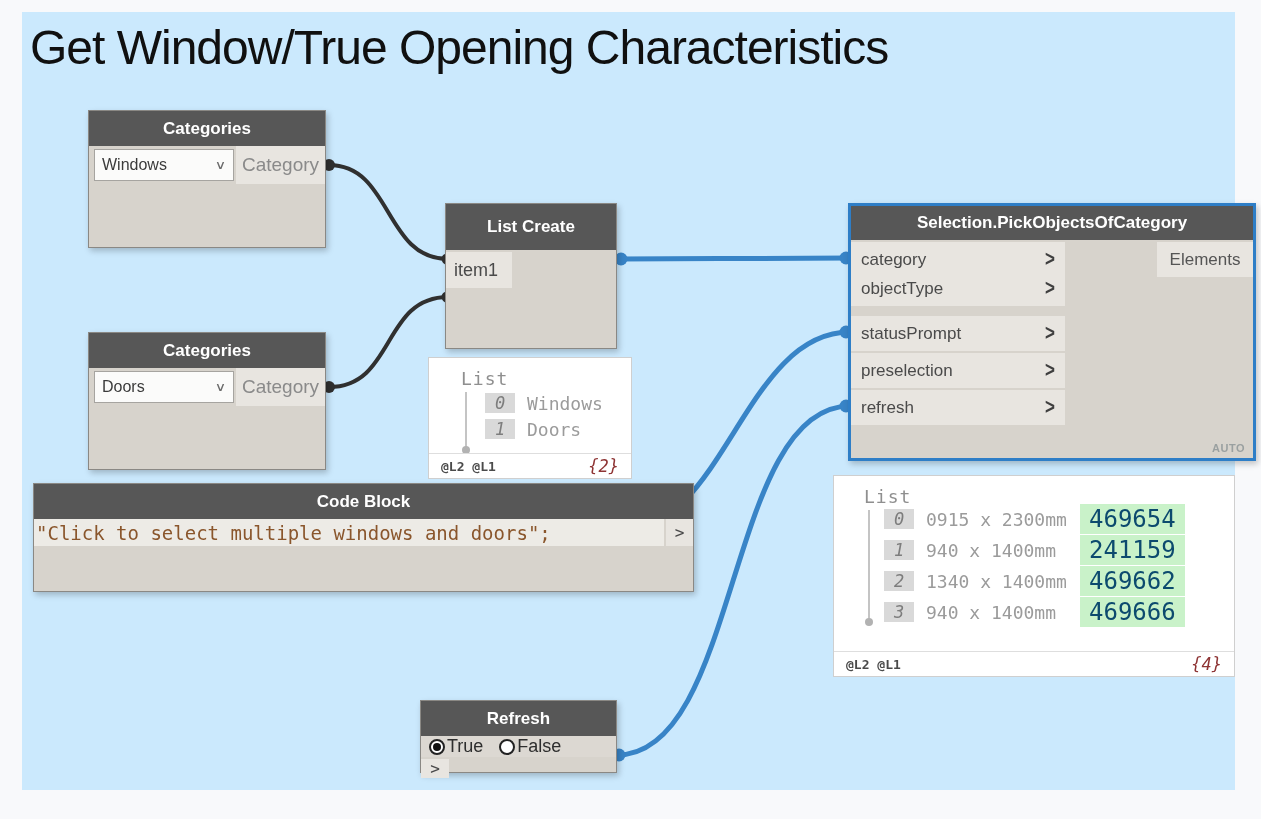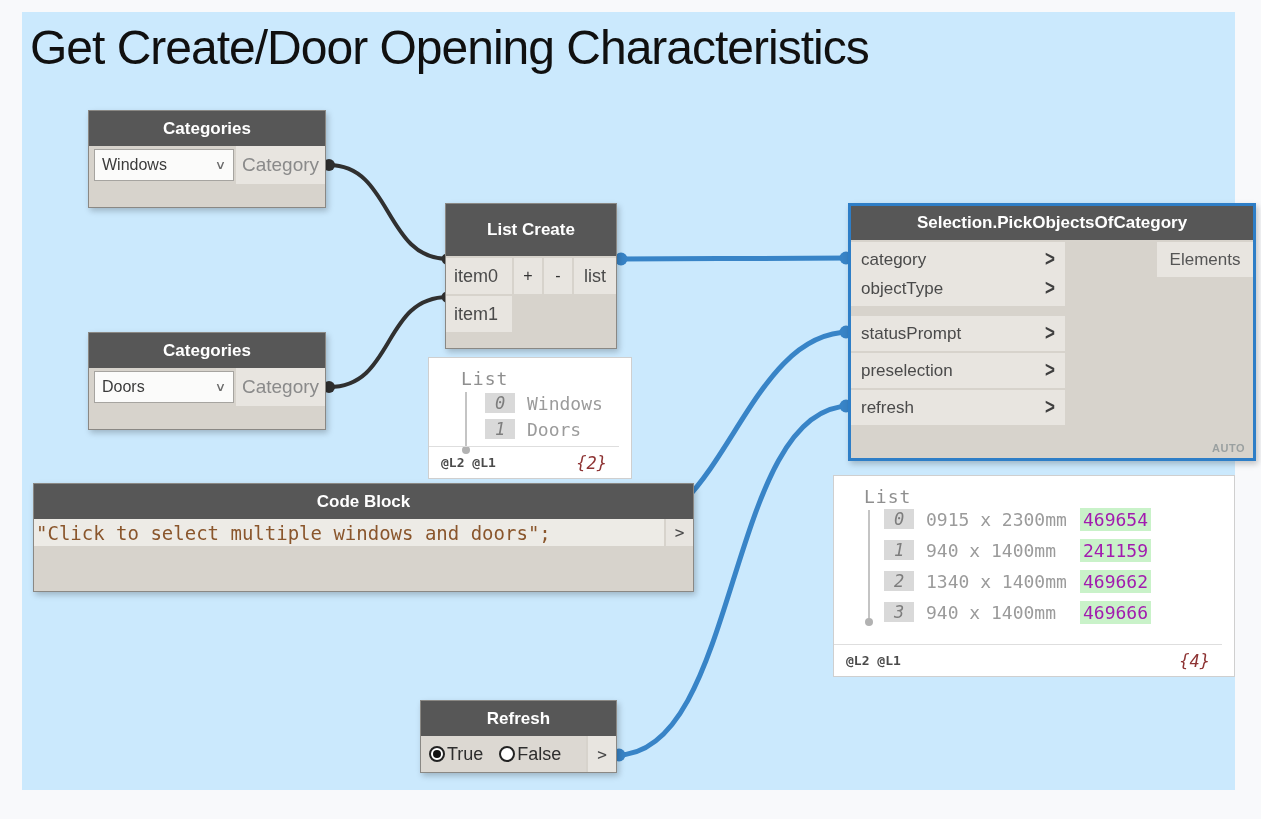--- a/index.html
+++ b/index.html
@@ -14,21 +14,21 @@
 
   svg.wires { position:absolute; left:0; top:0; z-index:1; }
 
   .node { position:absolute; background:#d7d3cc; border:1px solid #8a8884;
           box-shadow:2px 3px 6px rgba(0,0,0,0.22); z-index:2; }
   .node-header { height:35px; background:#575757; color:#ffffff; font-weight:bold;
                  font-size:17px; display:flex; align-items:center; justify-content:center; }
   .port { background:#e8e5e0; color:#4a4a4a; font-size:18px; display:flex; align-items:center; }
 
   
-  .cat-node { width:238px; height:98px; }
+  .cat-node { width:238px; height:138px; }
   .cat-row { display:flex; height:38px; align-items:stretch; }
   .cat-dropdown { width:140px; margin:3px 2px 3px 5px; background:#fbfbfa;
                   border:1px solid #a6a4a0; display:flex; align-items:center;
                   justify-content:space-between; padding:0 8px 0 7px; font-size:16px; color:#3b3b3b; }
   .dd-chev { font-size:12px; color:#6a6a6a; transform:scaleX(1.3); }
   .cat-out { flex:1; justify-content:center; color:#8a8a8a; font-size:19px; }
 
   
   #node-list-create { left:445px; top:203px; width:172px; height:146px; }
   .lc-rows { padding:2px 0 0 0; }
@@ -54,21 +54,21 @@
   #node-code-block { left:33px; top:483px; width:661px; height:109px; }
   .cb-row { display:flex; gap:2px; height:27px; }
   .cb-code { flex:1; background:#edebe6; font-family:"DejaVu Sans Mono", monospace;
              font-size:19px; color:#8a562c; display:flex; align-items:center;
              padding-left:2px; white-space:pre; overflow:hidden; }
   .cb-out { width:27px; justify-content:center; font-family:"DejaVu Sans Mono", monospace;
             font-size:16px; color:#4a4a4a; }
 
   
   #node-refresh { left:420px; top:700px; width:197px; height:73px; }
-  .rf-row { display:flex; gap:2px; height:36px; margin-top:0; }
+  .rf-row { display:flex; gap:2px; height:36px; margin-top:0;flex-direction:column; }
   .rf-opts { flex:1; background:#dcd8d2; display:flex; align-items:center;
              padding-left:8px; gap:16px; }
   .rf-opt { display:flex; align-items:center; gap:2px; font-size:18px; color:#2e2e2e; cursor:pointer; }
   .radio { width:16px; height:16px; border-radius:50%; border:2px solid #222;
            background:#fff; position:relative; flex:none; }
   .radio.on::after { content:''; position:absolute; left:2px; top:2px; right:2px; bottom:2px;
                      background:#111; border-radius:50%; }
   .rf-out { width:28px; justify-content:center; font-family:"DejaVu Sans Mono", monospace;
             font-size:16px; color:#4a4a4a; }
 
@@ -77,37 +77,37 @@
             font-family:"DejaVu Sans Mono", monospace; }
   .bub-root { position:absolute; font-size:18px; color:#8f8f8f; letter-spacing:1px; }
   .tree { position:absolute; border-left:2px solid #c4c4c4; }
   .tree::after { content:''; position:absolute; left:-5px; bottom:-4px; width:8px; height:8px;
                  border-radius:50%; background:#b2b2b2; }
   .bub-row { position:absolute; display:flex; align-items:center; gap:12px; height:22px; }
   .idx { min-width:30px; text-align:center; background:#d9d9d9; color:#7d7d7d;
          font-style:italic; font-size:17px; padding:0 3px; }
   .val { font-size:18px; color:#9b9b9b; white-space:pre; }
   .val-fixed { width:142px; }
-  .gbadge { background:#c9f2c9; color:#a21caf; font-size:18px; padding:1px 3px; white-space:pre; }
-  .bub-footer { position:absolute; left:0; right:12px; bottom:0; height:32px;
+  .gbadge { background:#c9f2c9; color:#0c4a6e; font-size:24px; padding:1px 9px; white-space:pre; }
+  .bub-footer { position:absolute; left:0; right:0; bottom:0; height:25px;
                 border-top:1px solid #dedede; display:flex; align-items:center;
                 justify-content:space-between; padding:0 12px; }
   .lace-txt { font-size:13px; font-weight:bold; color:#4a4a4a; }
   .count-txt { font-size:17px; font-style:italic; color:#8e3434; }
 
   #bubble-small { left:428px; top:357px; width:204px; height:122px; }
   #bubble-large { left:833px; top:475px; width:402px; height:202px; }
 </style>
 </head>
 <body>
 
 <div class="canvas">
 
   <div class="group-rect"></div>
-  <div class="group-title">Get Create/Door Opening Characteristics</div>
+  <div class="group-title">Get Window/True Opening Characteristics</div>
 
   <svg class="wires" width="1261" height="819">
     <path d="M 329 165 C 392 165 384 259 448 259" fill="none" stroke="#303030" stroke-width="4"></path>
     <path d="M 329 387 C 395 387 382 297 448 297" fill="none" stroke="#303030" stroke-width="4"></path>
     <path d="M 620 259 C 696 259 775 258 850 258" fill="none" stroke="#3884c7" stroke-width="5"></path>
     <path d="M 619 532 C 724 532 744 332 850 332" fill="none" stroke="#3884c7" stroke-width="5"></path>
     <path d="M 617 755 C 740 755 726 406 850 406" fill="none" stroke="#3884c7" stroke-width="5"></path>
 
     <circle cx="329" cy="165" r="6" fill="#303030"></circle>
     <circle cx="329" cy="387" r="6" fill="#303030"></circle>
@@ -137,28 +137,22 @@
     <div class="cat-row">
       <div class="cat-dropdown">
         <span>Doors</span>
         <span class="dd-chev">∨</span>
       </div>
       <div class="port cat-out">Category</div>
     </div>
   </div>
 
   <div class="node" id="node-list-create">
-    <div class="node-header" style="height:52px">List Create</div>
+    <div class="node-header" style="height:46px">List Create</div>
     <div class="lc-rows">
-      <div class="lc-row">
-        <div class="port lc-item">item0</div>
-        <div class="port lc-btn">+</div>
-        <div class="port lc-btn">-</div>
-        <div class="port lc-out">list</div>
-      </div>
       <div class="lc-row">
         <div class="port lc-item">item1</div>
       </div>
     </div>
   </div>
 
   <div class="node" id="node-selection">
     <div class="node-header">Selection.PickObjectsOfCategory</div>
     <div class="sel-rows">
       <div class="port sel-in" style="top:2px">

